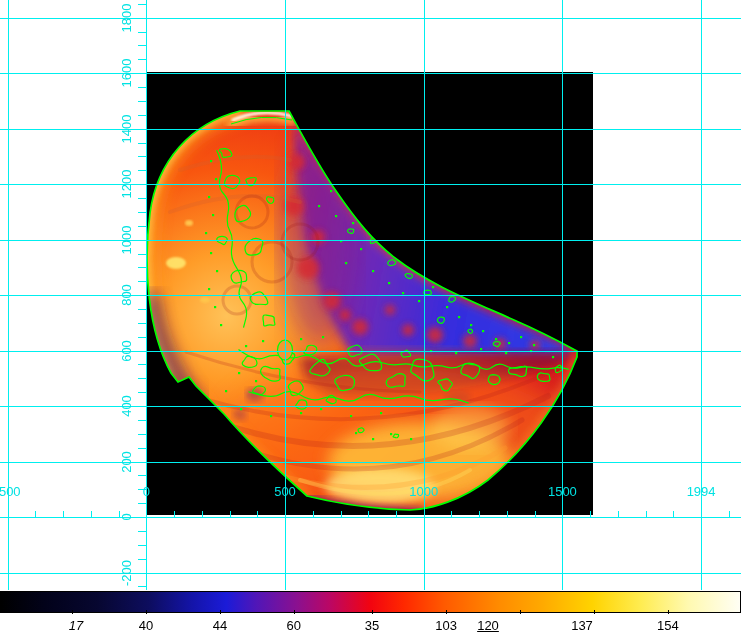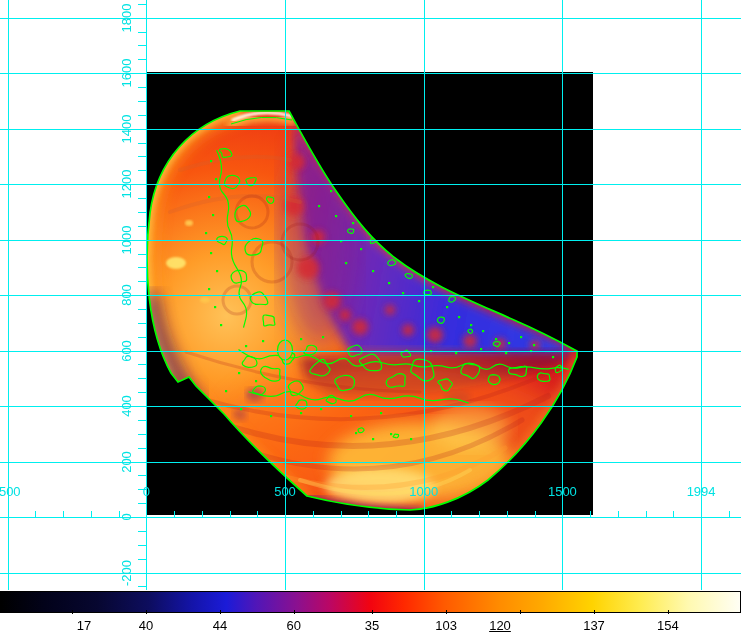--- a/index.html
+++ b/index.html
@@ -347,32 +347,32 @@
       <div class="ylab" style="left: 126px; top: 295.1px;">800</div>
       <div class="ylab" style="left: 126px; top: 350.6px;">600</div>
       <div class="ylab" style="left: 126px; top: 406px;">400</div>
       <div class="ylab" style="left: 126px; top: 461.5px;">200</div>
       <div class="ylab" style="left: 126px; top: 517px;">0</div>
       <div class="ylab" style="left: 126px; top: 572.5px;">-200</div>
     </div>
 
   <div id="colorbar" style="background: linear-gradient(to right, rgb(0, 0, 0) 0%, rgb(2, 2, 26) 6%, rgb(7, 7, 48) 13%, rgb(13, 13, 94) 20%, rgb(20, 20, 170) 26%, rgb(27, 27, 216) 30.5%, rgb(80, 22, 184) 34.5%, rgb(138, 16, 144) 40%, rgb(187, 7, 100) 44.5%, rgb(242, 4, 16) 50%, rgb(255, 40, 0) 54.5%, rgb(255, 90, 0) 60%, rgb(255, 140, 0) 67.5%, rgb(255, 168, 0) 73%, rgb(255, 211, 0) 80%, rgb(255, 236, 80) 86.5%, rgb(255, 249, 176) 93%, rgb(255, 254, 244) 100%);"></div>
   <div id="cblabels">
-      <div class="cblab" style="left: 84px;">17</div>
+      <div class="cblab" style="left: 76px; font-style: italic;">17</div>
       <div class="cbtick" style="left: 72px;"></div>
       <div class="cblab" style="left: 145.9px;">40</div>
       <div class="cbtick" style="left: 145.9px;"></div>
       <div class="cblab" style="left: 219.9px;">44</div>
       <div class="cbtick" style="left: 219.9px;"></div>
       <div class="cblab" style="left: 293.8px;">60</div>
       <div class="cbtick" style="left: 293.8px;"></div>
       <div class="cblab" style="left: 372.1px;">35</div>
       <div class="cbtick" style="left: 372.1px;"></div>
       <div class="cblab" style="left: 446.1px;">103</div>
       <div class="cbtick" style="left: 446.1px;"></div>
-      <div class="cblab" style="left: 500px; text-decoration: underline;">120</div>
+      <div class="cblab" style="left: 488px; text-decoration: underline;">120</div>
       <div class="cbtick" style="left: 520px;"></div>
-      <div class="cblab" style="left: 594px;">137</div>
+      <div class="cblab" style="left: 582px;">137</div>
       <div class="cbtick" style="left: 594px;"></div>
       <div class="cblab" style="left: 667.9px;">154</div>
       <div class="cbtick" style="left: 667.9px;"></div>
     </div>
 </div>
 
 </body></html>

